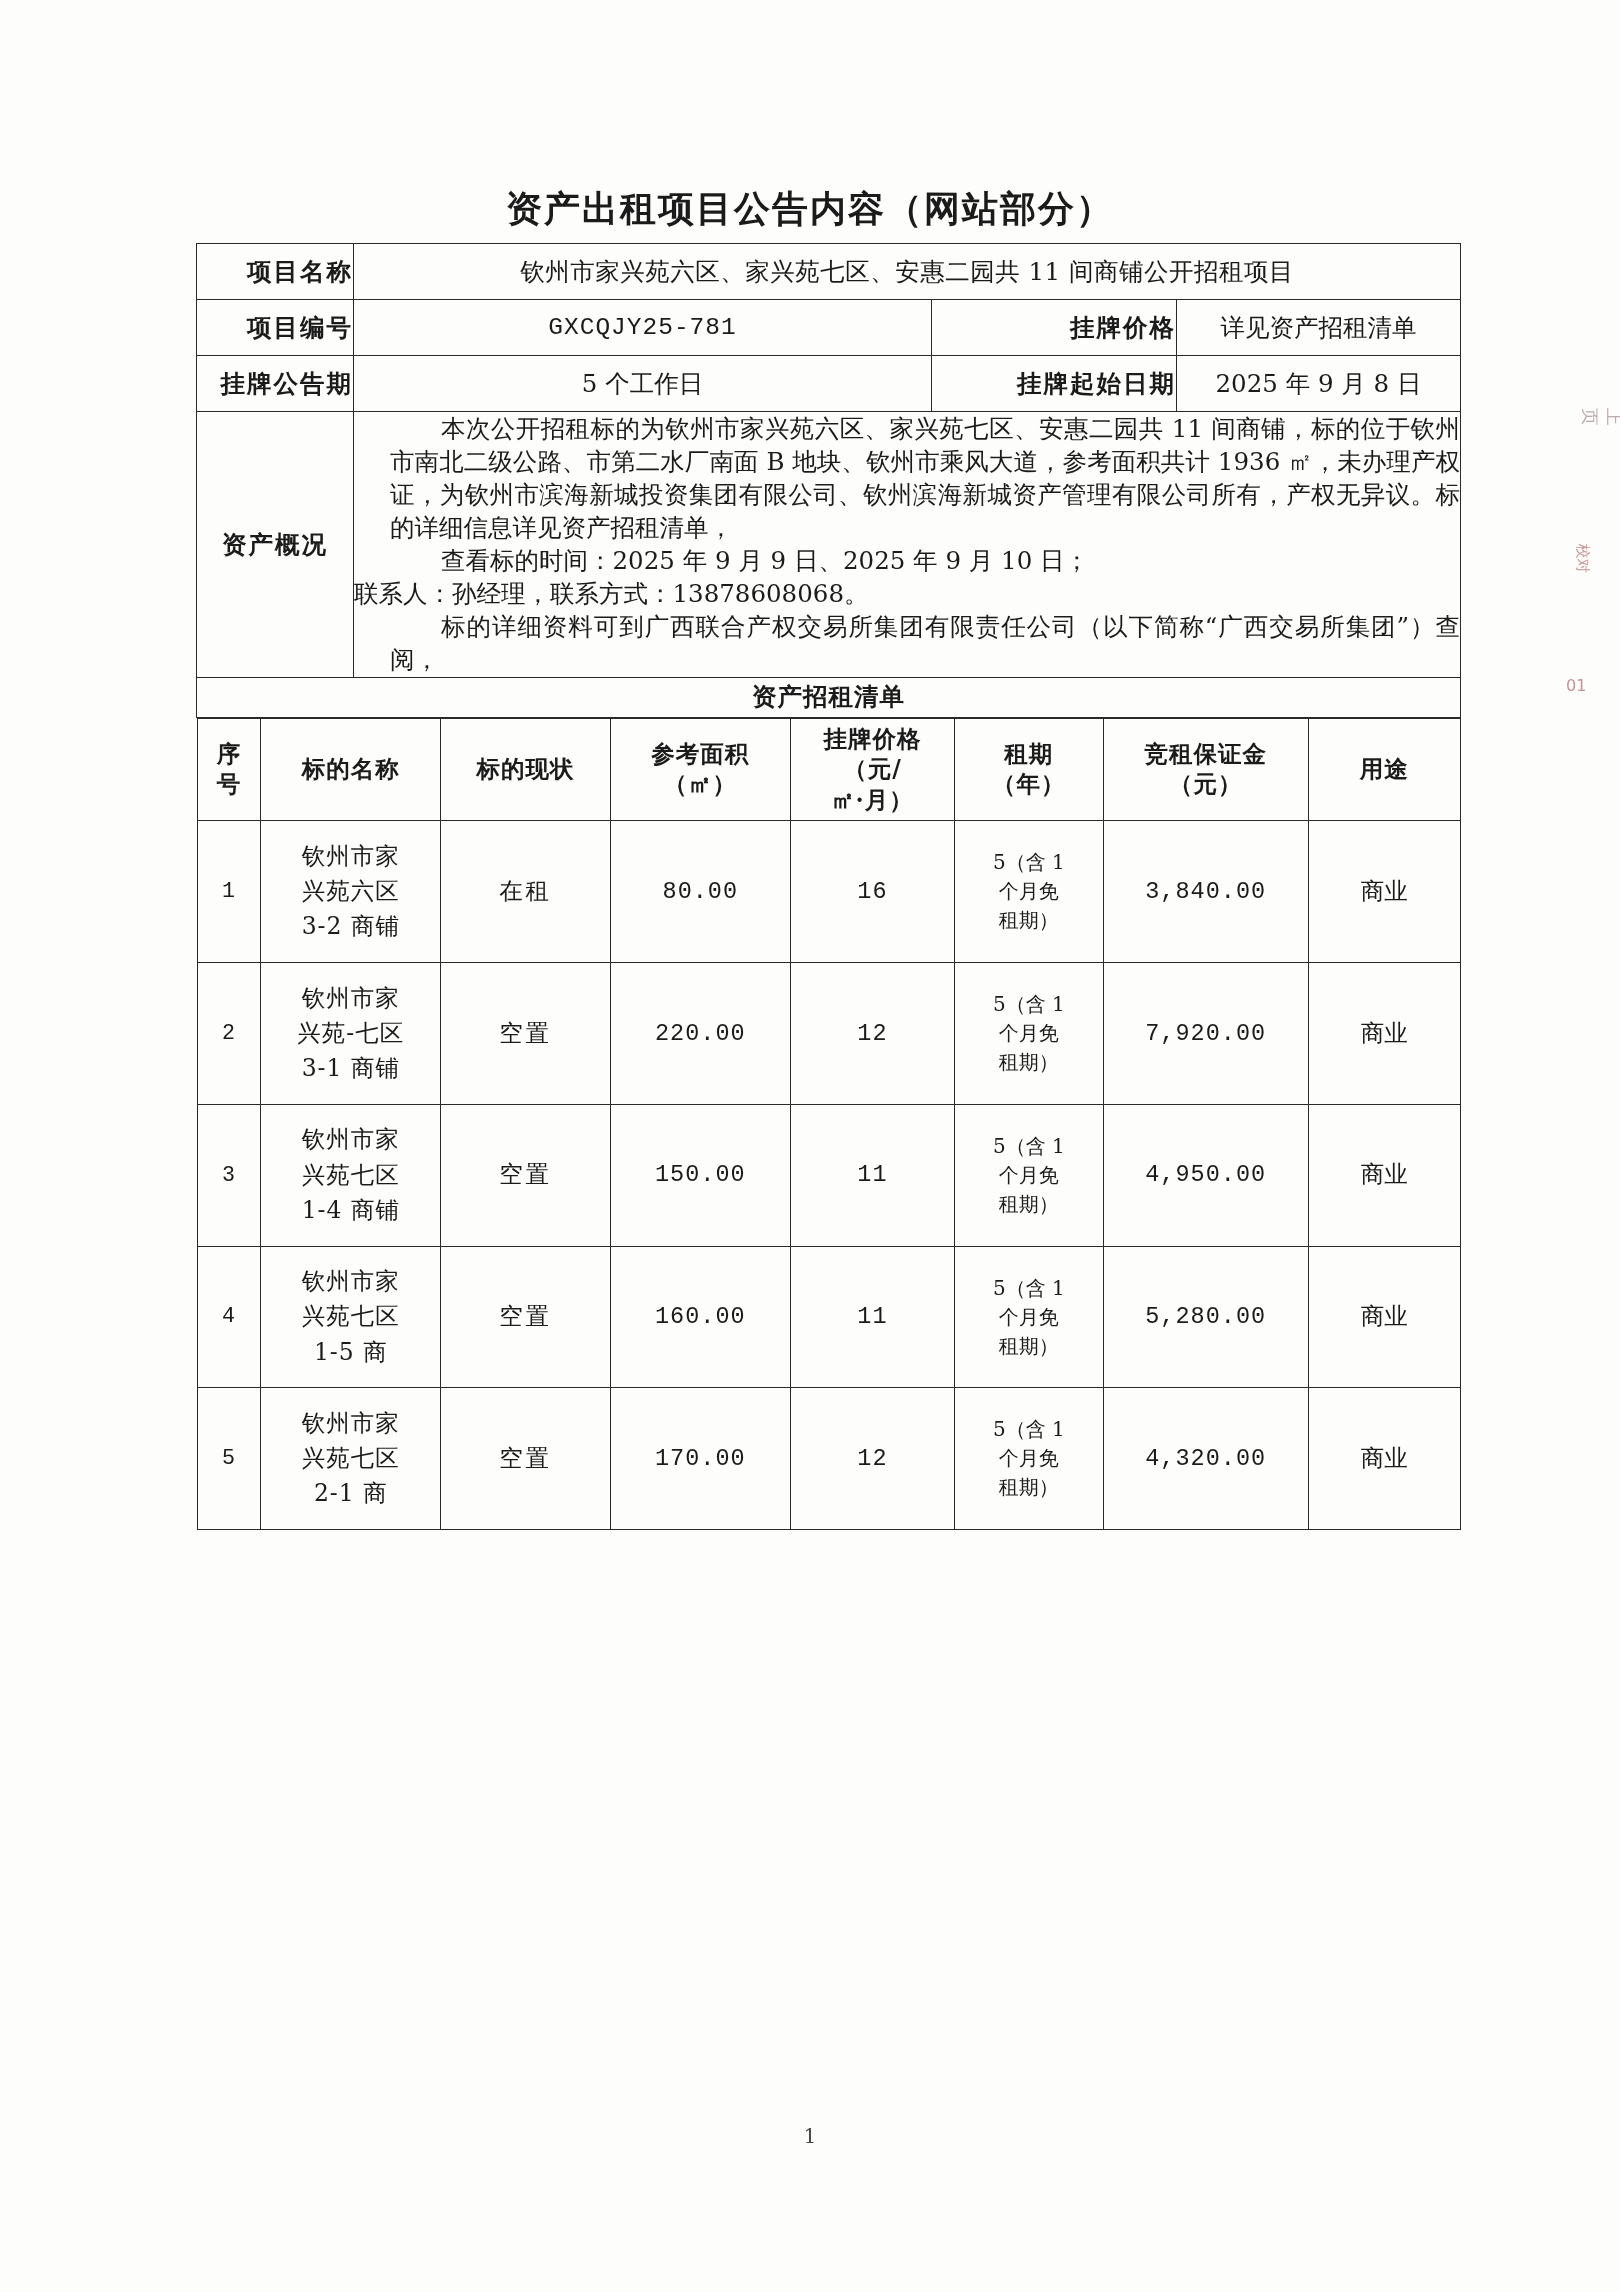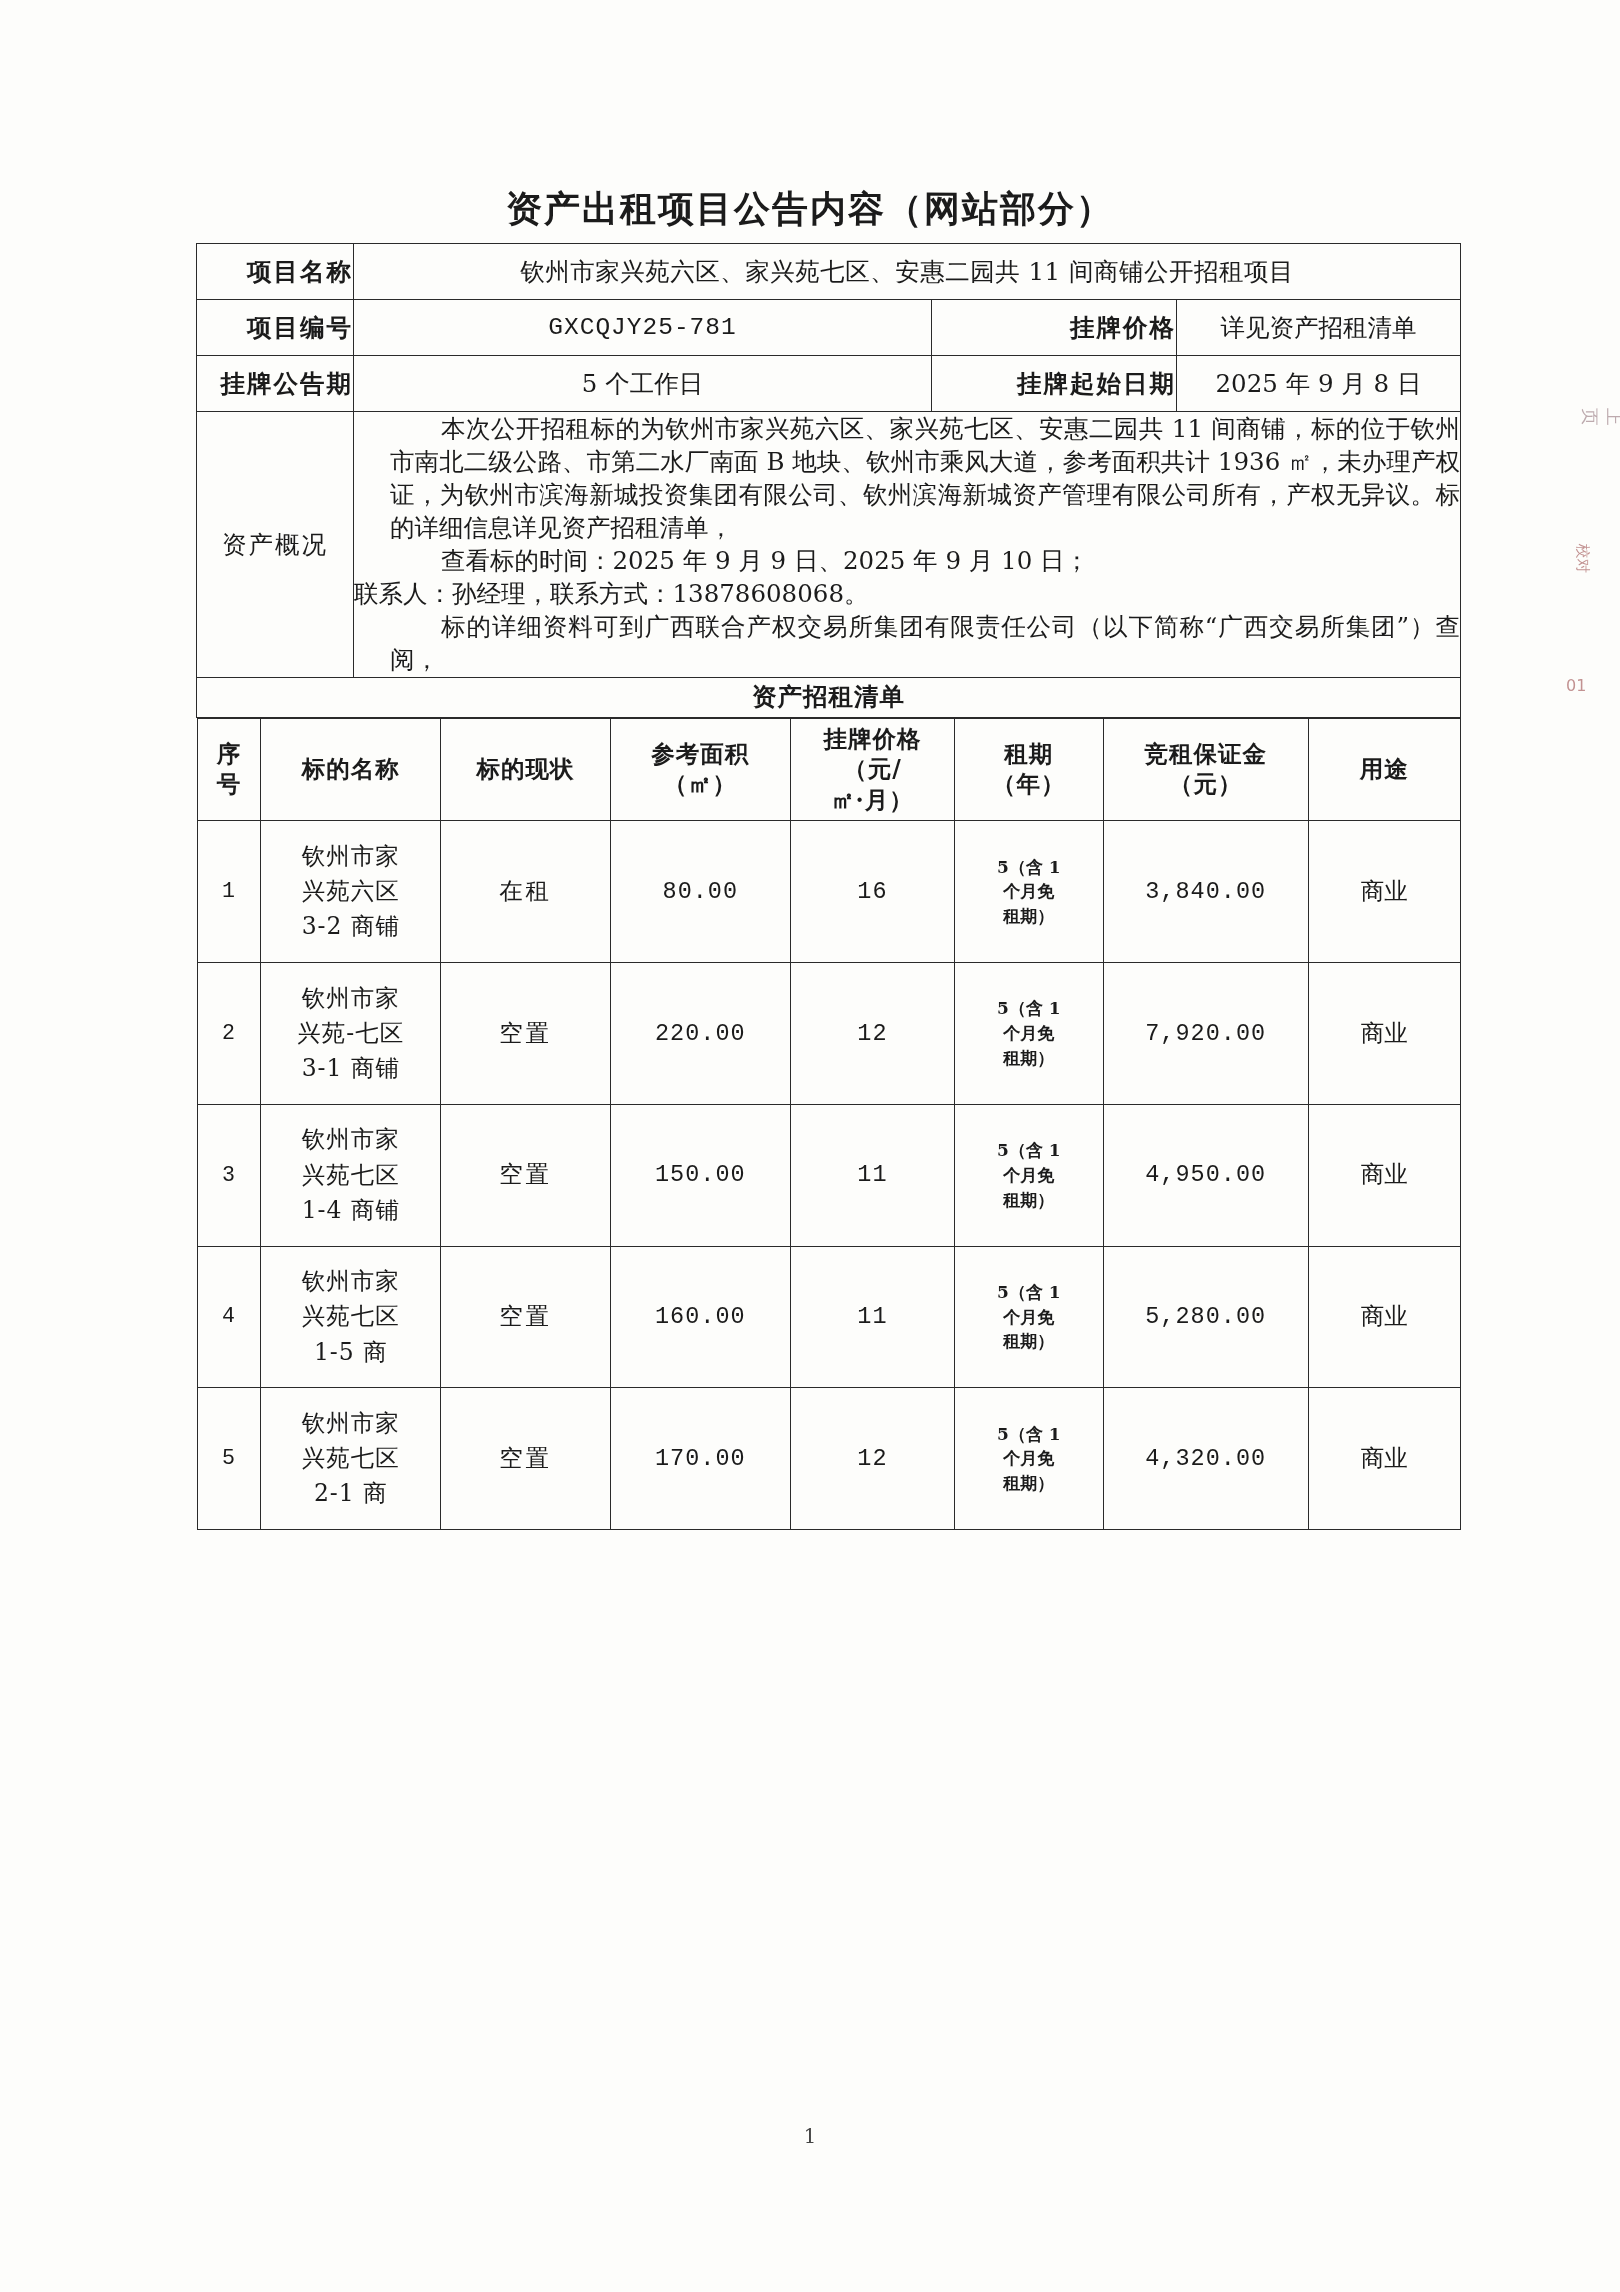--- a/index.html
+++ b/index.html
@@ -60,21 +60,21 @@
     height: 55px;
     font-family: "DejaVu Serif", "Liberation Serif", serif;
   }
   .proj-name-value {
     text-align: center;
     font-size: 25px;
     letter-spacing: 0.5px;
   }
   .summary-label {
     text-align: center;
-    font-weight: normal;
+    font-weight: bold;
     letter-spacing: 2px;
     vertical-align: middle;
   }
   .summary-body {
     padding: 19.6px 23.5px 21.6px 23.5px;
     font-size: 24.5px;
     line-height: 1.85;
     text-align: justify;
   }
   .summary-body p {
@@ -116,22 +116,21 @@
   table.inner td.name {
     line-height: 1.5;
     letter-spacing: 1px;
     font-size: 23.5px;
   }
   table.inner td.status {
     letter-spacing: 2.9px;
   }
   table.inner td.term {
     line-height: 1.45;
-    font-size: 17px;
-    font-weight: bold;
+    font-size: 20px;
   }
   table.inner tr.datarow td {
     height: 133px;
   }
   .num {
     font-family: Liberation Mono, monospace;
     letter-spacing: 1px;
   }
   .page-number {
     position: absolute;

